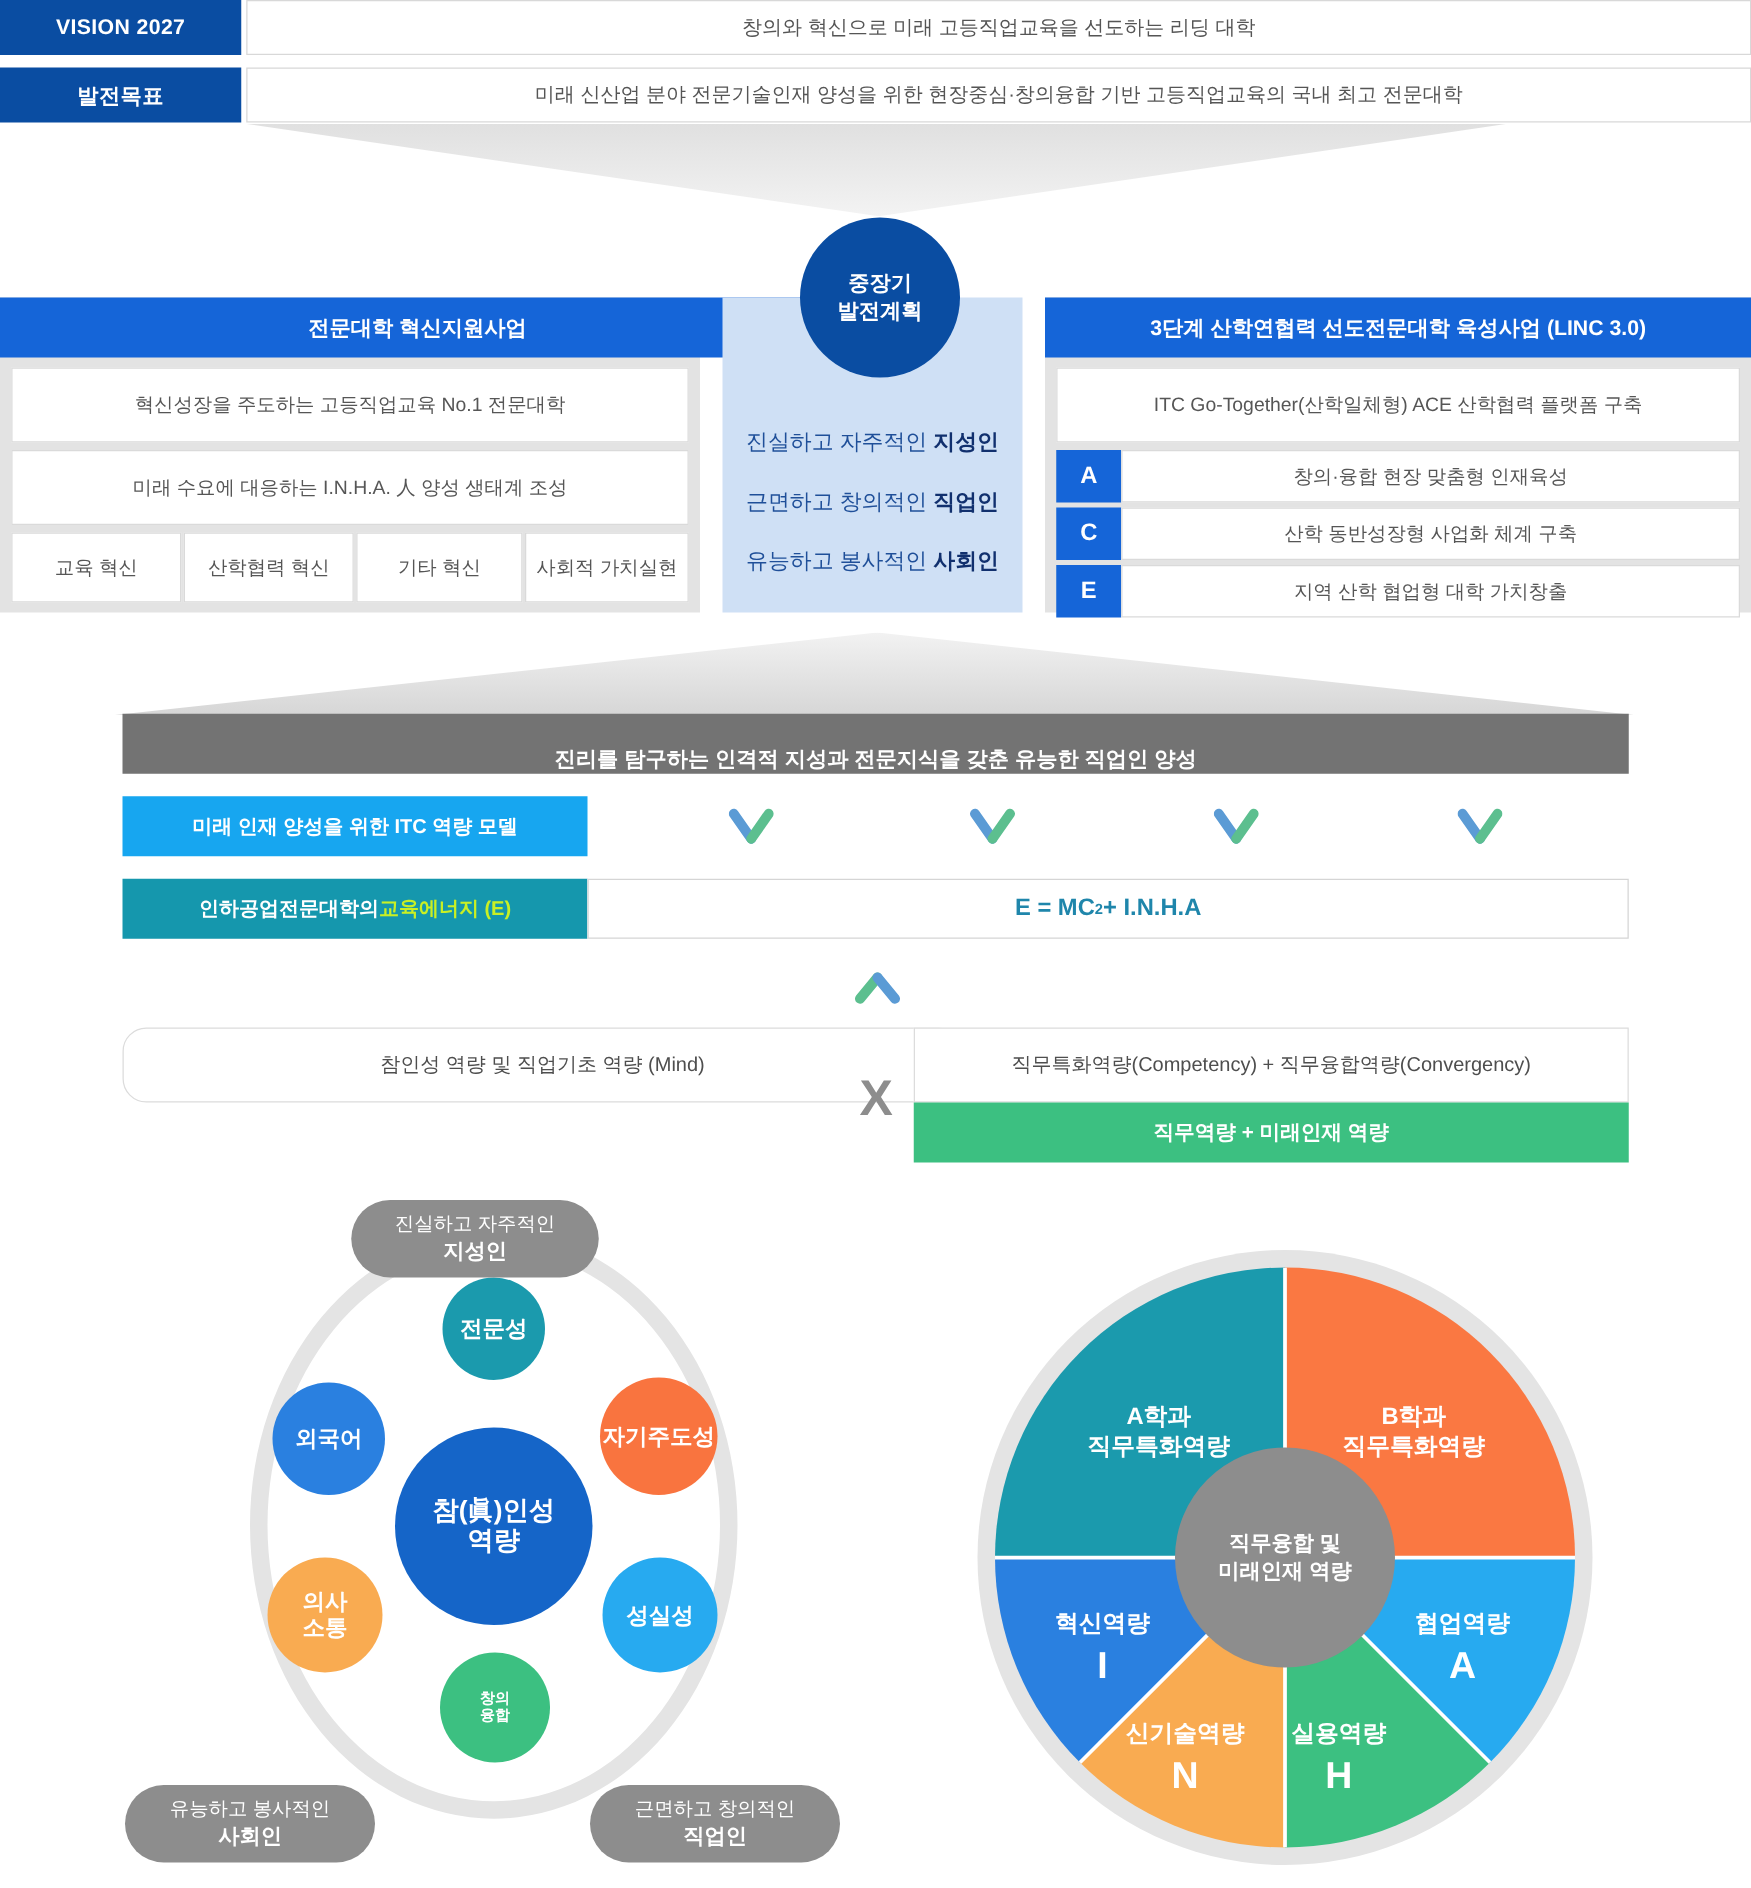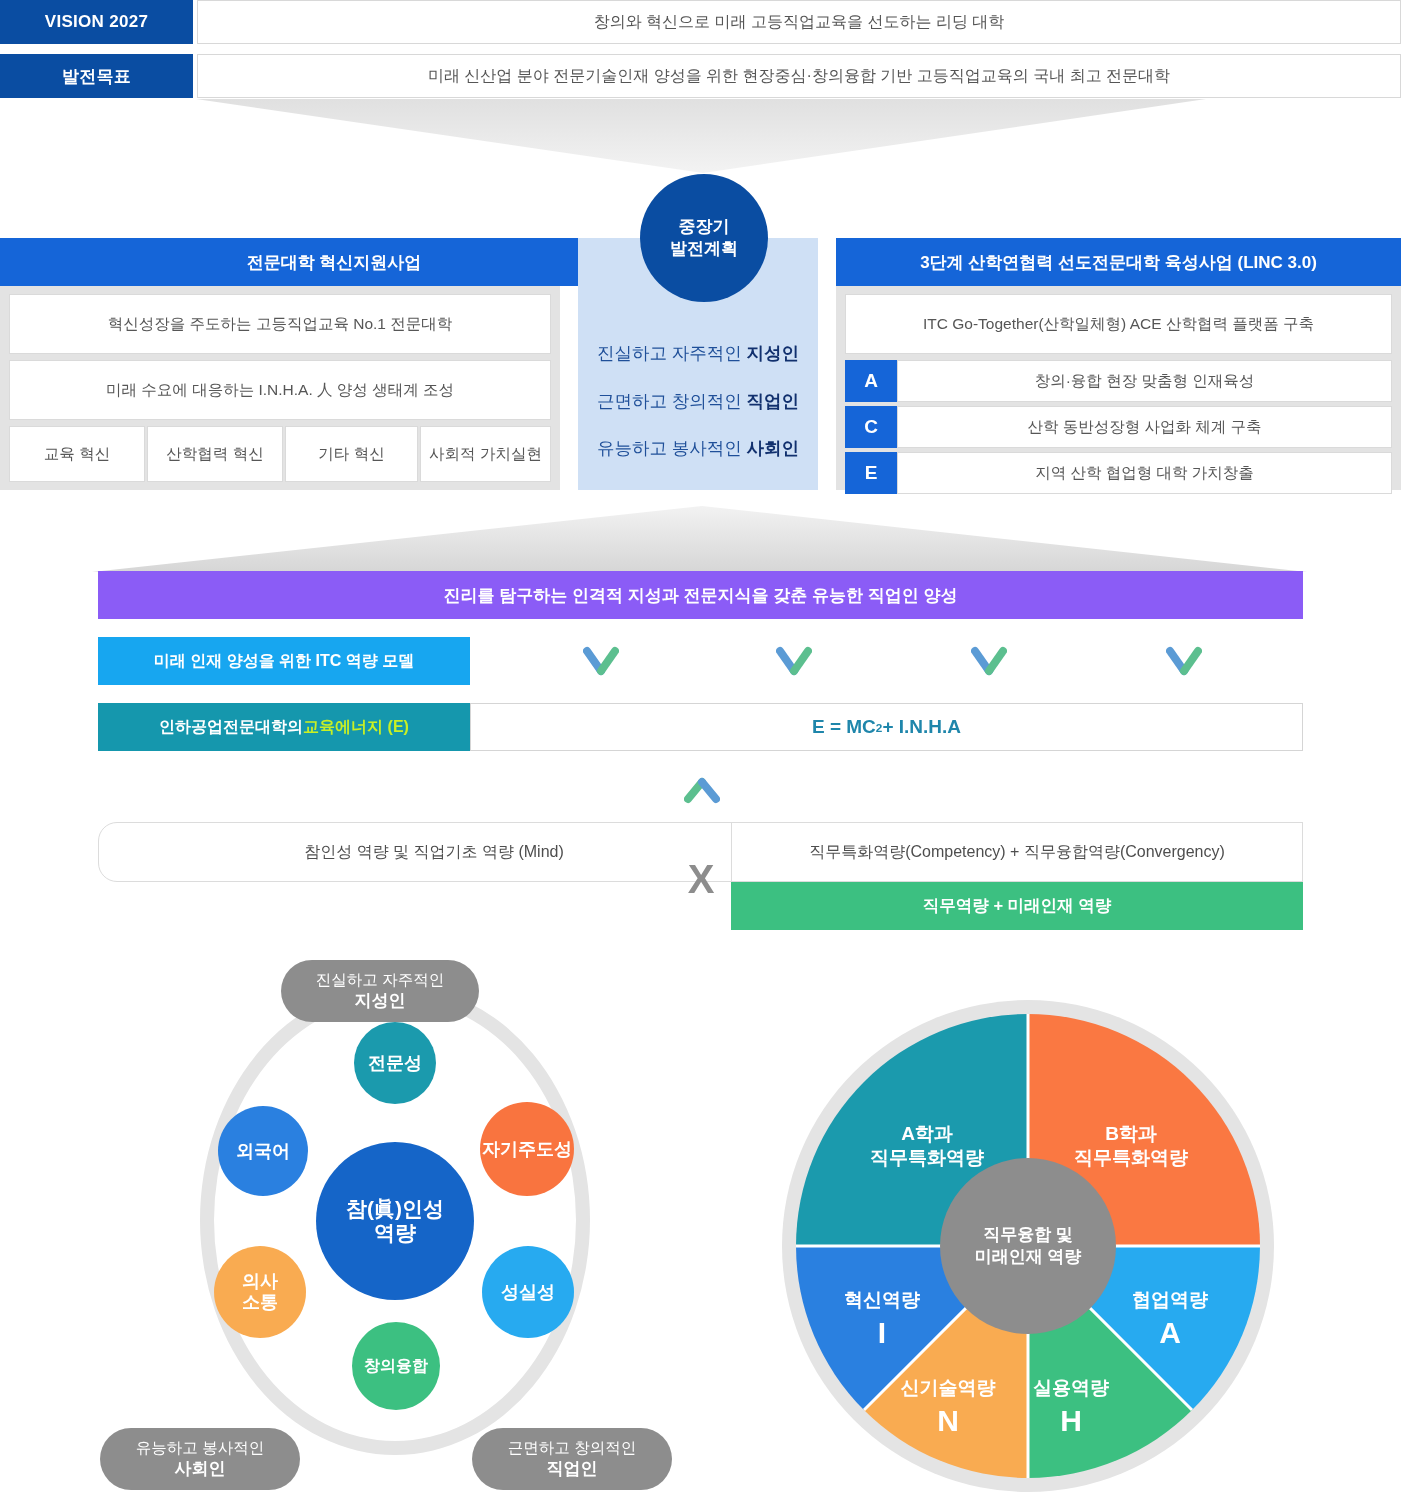--- a/index.html
+++ b/index.html
@@ -66,24 +66,25 @@
 
   .ace-key {
     background: #1565d8;
     color: #ffffff;
     font-weight: bold;
     font-size: 19px;
   }
 
   
   .mission-bar {
-    background: #8b5cf6;
+    background: #737373;
     color: #ffffff;
     font-size: 17px;
     font-weight: bold;
+    align-items: flex-end;
   }
 
   
   .itc-tag {
     background: #17a6f0;
     color: #ffffff;
     font-weight: bold;
     font-size: 16px;
   }
   .energy-tag {
@@ -342,21 +343,21 @@
     <div class="abs ctr bub" style="left:382px;top:1139px;width:0;height:0;"></div>
     <div class="abs ctr bub" style="left:380px;top:142px;width:94px;height:94px;background:#f9743f;font-size:18px;flex-direction:row;">
       <span>자기</span>
       <span>주도성</span>
     </div>
 
     <div class="abs ctr bub" style="left:382px;top:286px;width:92px;height:92px;background:#27aaf0;font-size:18px;">
       <span>성실성</span>
     </div>
 
-    <div class="abs ctr bub" style="left:252px;top:362px;width:88px;height:88px;background:#3cc081;font-size:16px;flex-direction:row;">
+    <div class="abs ctr bub" style="left:252px;top:362px;width:88px;height:88px;background:#3cc081;font-size:12px;flex-direction:column;">
       <span>창의</span>
       <span>융합</span>
     </div>
 
     <div class="abs ctr bub" style="left:114px;top:286px;width:92px;height:92px;background:#f9ab51;font-size:18px;flex-direction:column;">
       <span>의사</span>
       <span>소통</span>
     </div>
 
     <div class="abs ctr bub" style="left:118px;top:146px;width:90px;height:90px;background:#2a80e0;font-size:18px;">

